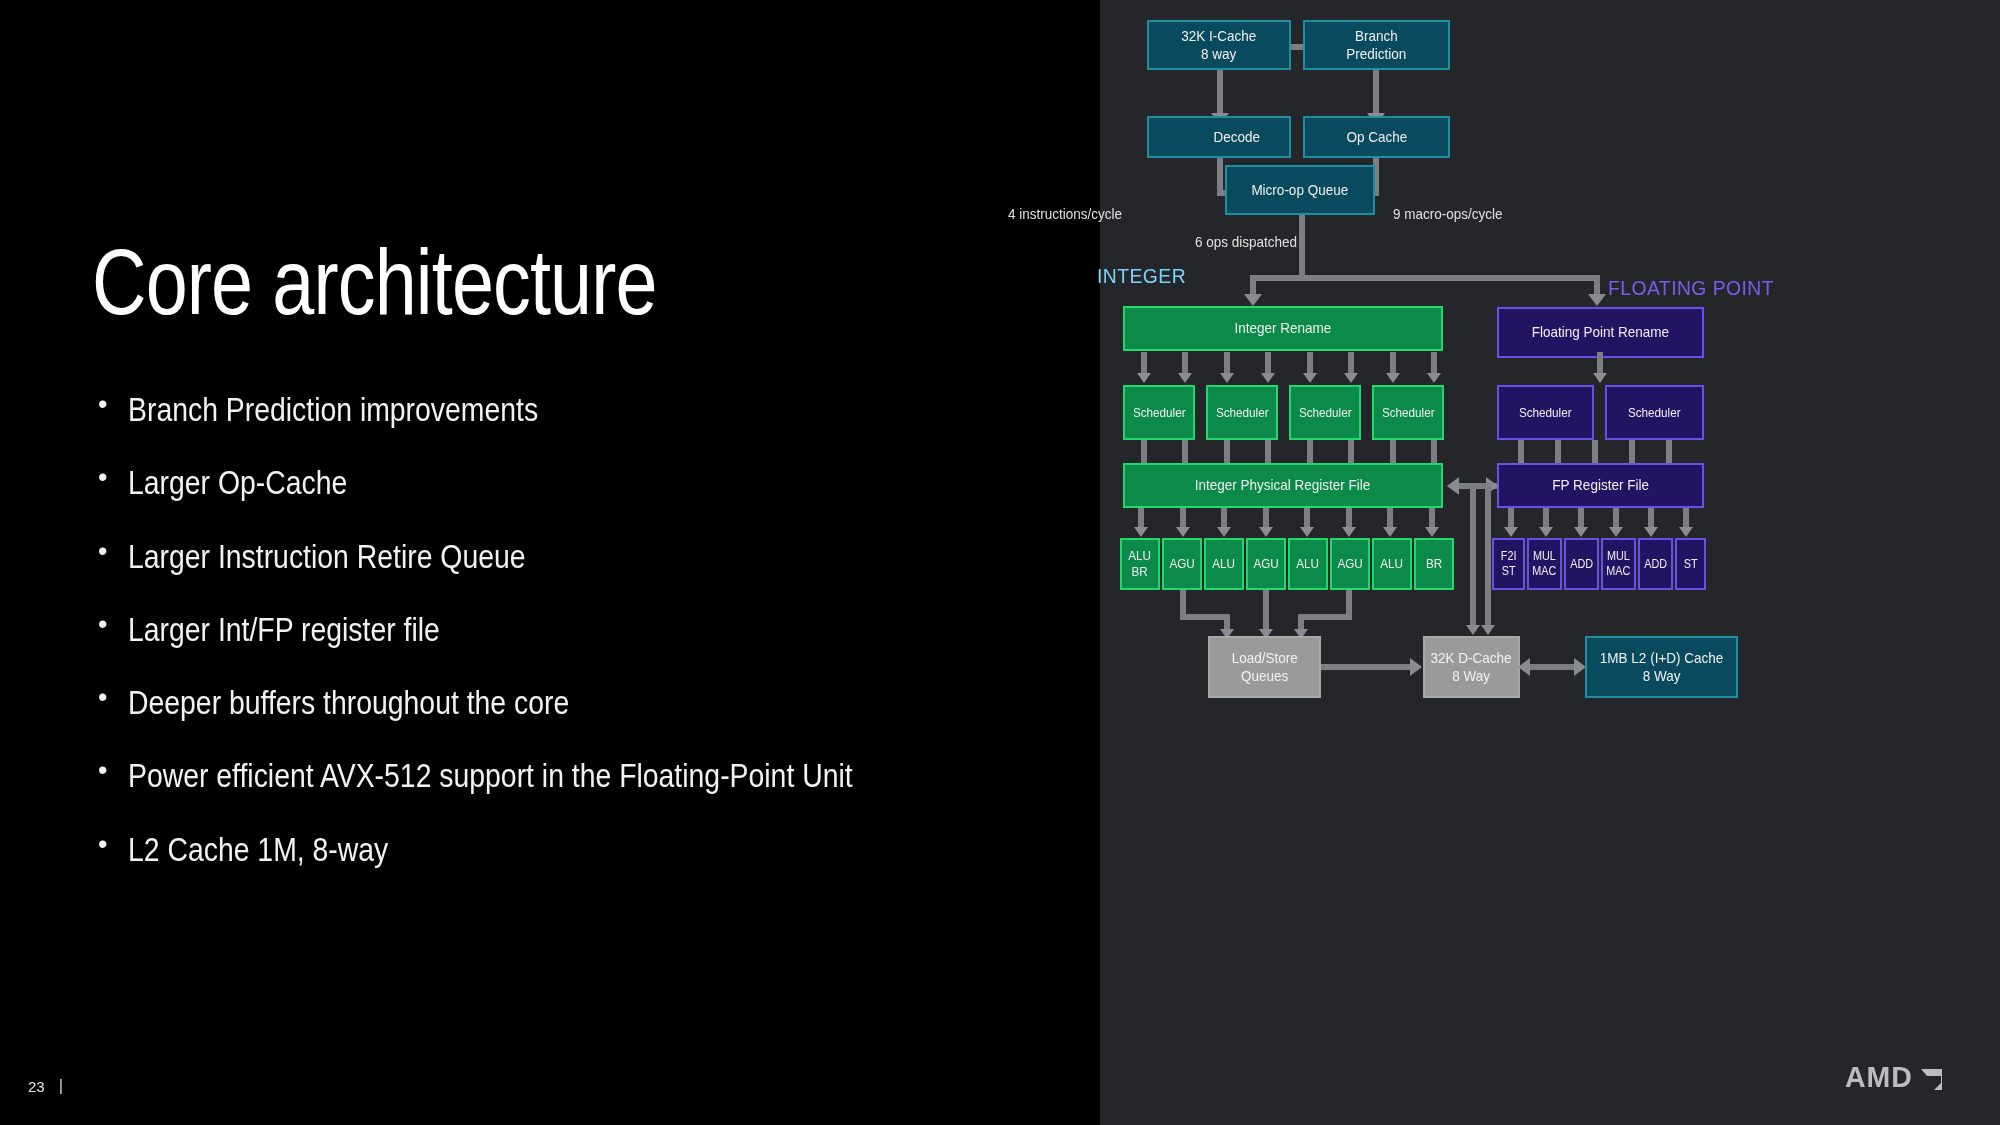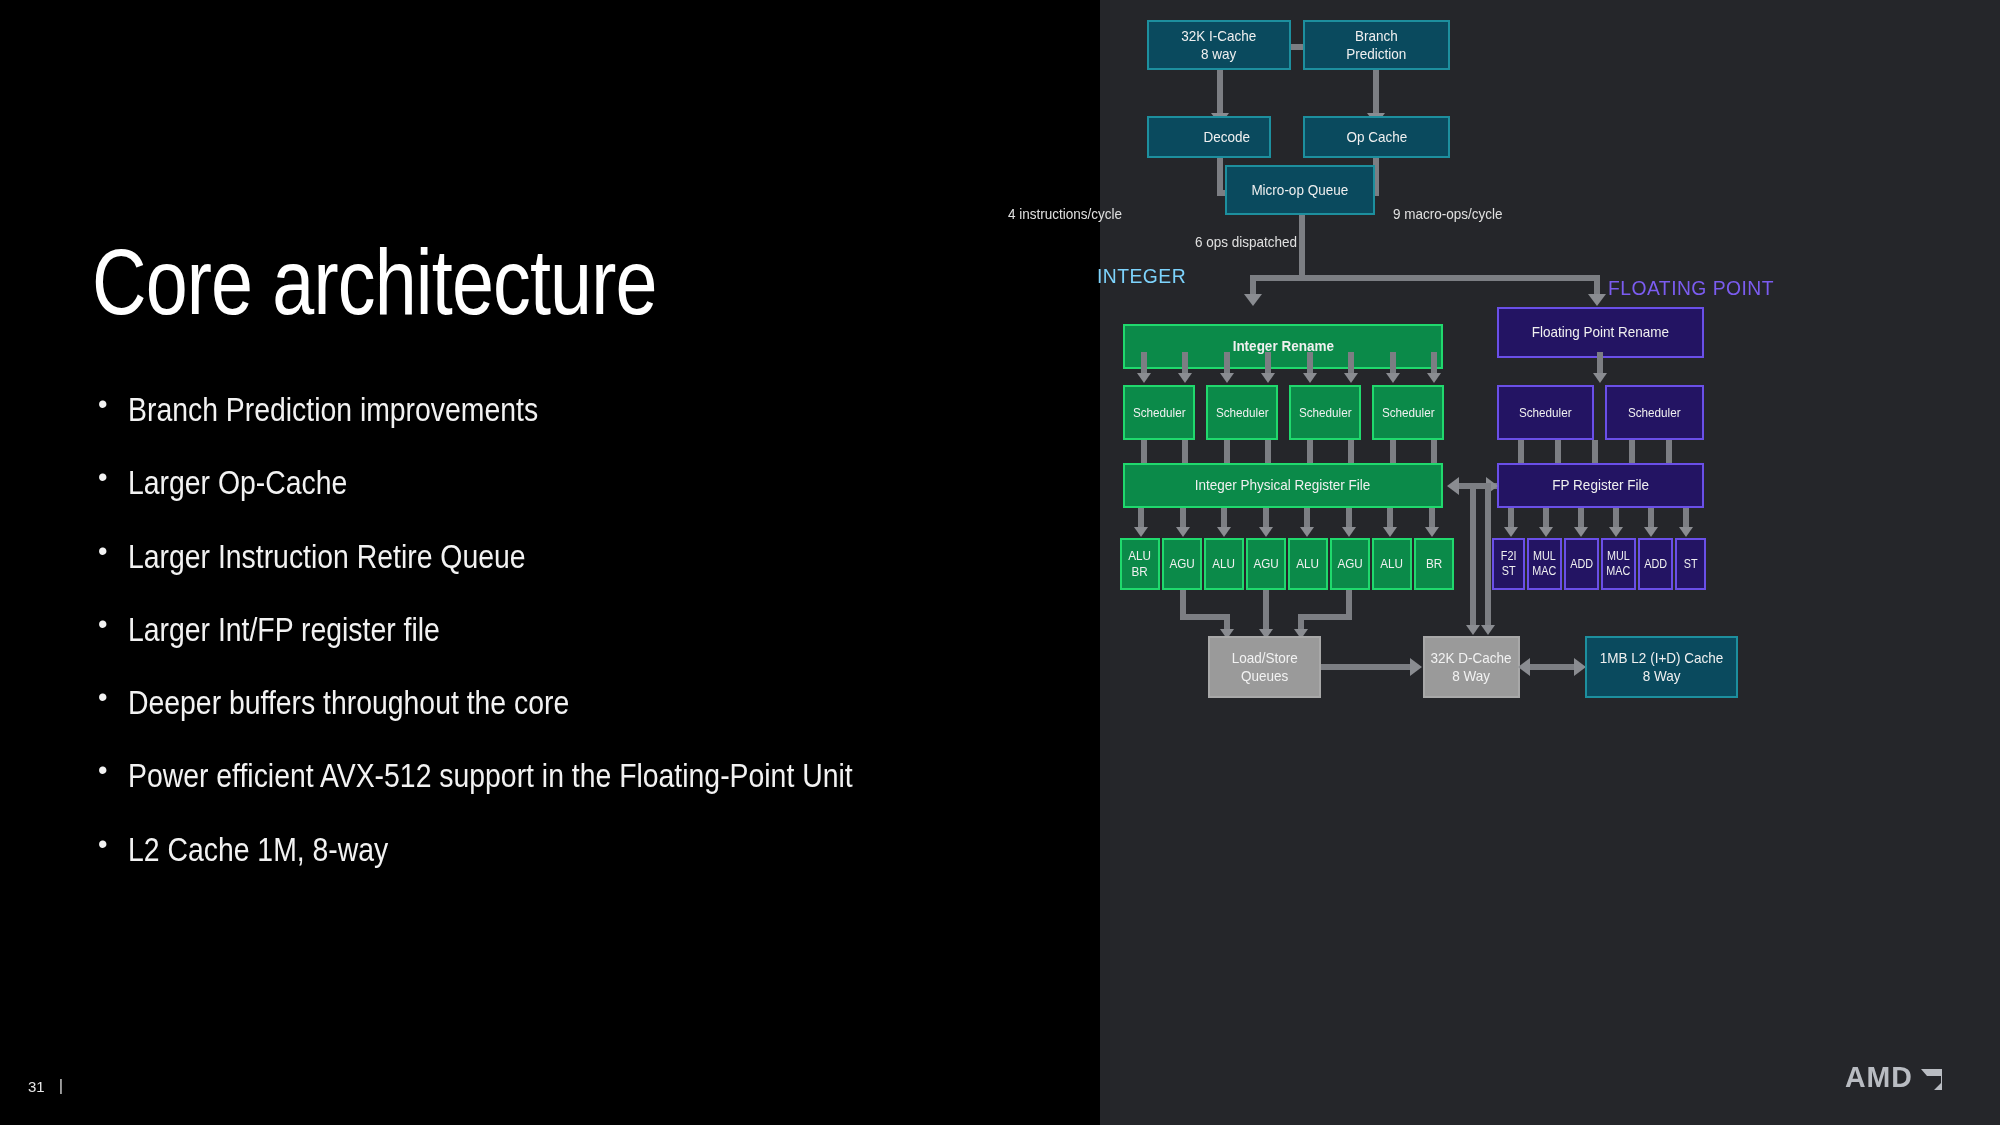--- a/index.html
+++ b/index.html
@@ -67,21 +67,21 @@
     <li><span class="bt">Branch Prediction improvements</span></li>
     <li><span class="bt">Larger Op-Cache</span></li>
     <li><span class="bt">Larger Instruction Retire Queue</span></li>
     <li><span class="bt">Larger Int/FP register file</span></li>
     <li><span class="bt">Deeper buffers throughout the core</span></li>
     <li><span class="bt">Power efficient AVX-512 support in the Floating-Point Unit</span></li>
     <li><span class="bt">L2 Cache 1M, 8-way</span></li>
   </ul>
 
   <div id="footer">
-    <div class="pg">31</div>
+    <div class="pg">23</div>
     <div class="sep">|</div>
   </div>
 </div>
 
 <div id="right-panel">
 
   <div class="ln h" style="left:107px;top:44px;width:200px;"></div>
   <div class="ar left" style="left:96px;top:38px;"></div>
 
   <div class="ln v" style="left:117px;top:70px;height:46px;"></div>
@@ -112,21 +112,21 @@
       </div>
   </div>
 
   <div class="box teal" style="left:203px;top:20px;width:147px;height:50px;font-size:15px;">
     <div>
         <span>Branch</span>
          <span>Prediction</span>
       </div>
   </div>
 
-  <div class="box teal" style="left:47px;top:116px;width:124px;height:42px;font-size:15px;padding-left:36px;">
+  <div class="box teal" style="left:47px;top:116px;width:144px;height:42px;font-size:15px;padding-left:36px;">
     <span>Decode</span>
   </div>
 
   <div class="box teal" style="left:203px;top:116px;width:147px;height:42px;font-size:15px;">
     <span>Op Cache</span>
   </div>
 
   <div class="box teal" style="left:125px;top:165px;width:150px;height:50px;font-size:15px;">
     <span>Micro-op Queue</span>
   </div>
@@ -136,21 +136,21 @@
   <div class="lbl" style="left:293px;top:205px;">
     <span>9 macro-ops/cycle</span></div>
   <div class="lbl" style="left:95px;top:233px;">
     <span>6 ops dispatched</span></div>
 
   <div class="sect" style="left:-3px;top:264px;color:#7dd3fc;">
     <span>INTEGER</span></div>
   <div class="sect" style="left:508px;top:264px;color:#7b5cf0;margin-top:12px;">
     <span>FLOATING POINT</span></div>
 
-  <div class="box green" style="left:23px;top:324px;width:320px;height:45px;font-size:15px;font-weight:bold;">
+  <div class="box green" style="left:23px;top:306px;width:320px;height:45px;font-size:15px;">
     <span>Integer Rename</span>
   </div>
 
   <div class="ln v" style="left:41px;top:352px;height:24px;"></div>
   <div class="ar sm down" style="left:37px;top:373px;"></div>
   <div class="ln v" style="left:82px;top:352px;height:24px;"></div>
   <div class="ar sm down" style="left:78px;top:373px;"></div>
   <div class="ln v" style="left:124px;top:352px;height:24px;"></div>
   <div class="ar sm down" style="left:120px;top:373px;"></div>
   <div class="ln v" style="left:165px;top:352px;height:24px;"></div>

